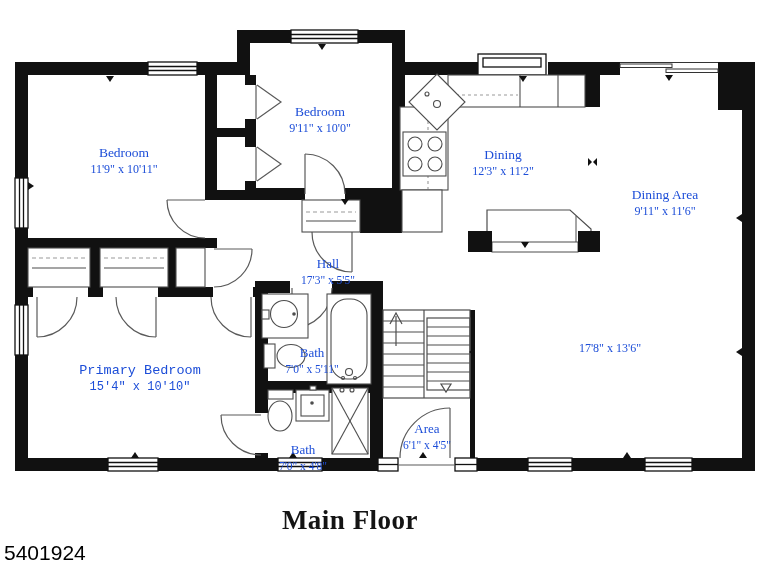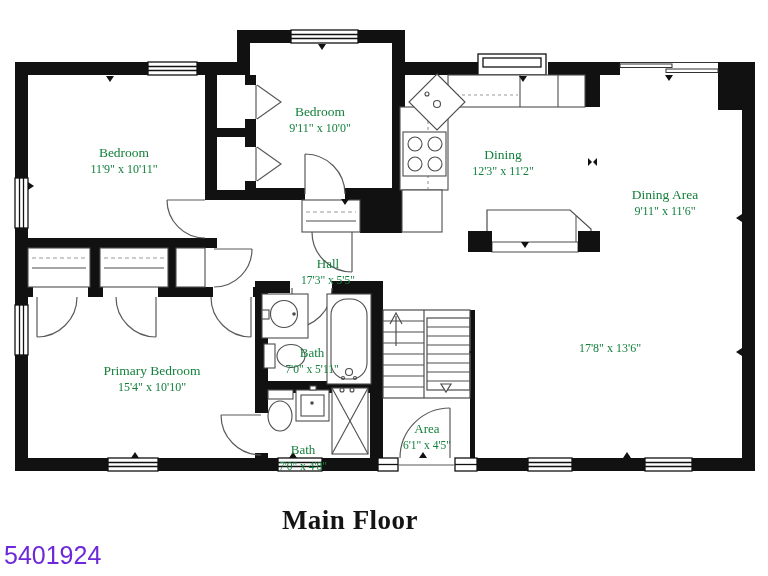--- a/index.html
+++ b/index.html
@@ -1,27 +1,27 @@
 <!DOCTYPE html>
 <html><head>
 <meta charset="utf-8">
 <style>
   html,body{margin:0;padding:0;background:#fff;}
   #page{position:relative;width:768px;height:576px;background:#ffffff;overflow:hidden;
         font-family:"Liberation Serif",serif;}
   svg{position:absolute;left:0;top:0;}
-  .label{position:absolute;text-align:center;color:#15803d;line-height:1.3;}
+  .label{position:absolute;text-align:center;color:#1d4ed8;line-height:1.3;}
   .label .rname{font-size:13.5px;display:block;}
   .label .rdims{font-size:12px;display:block;}
   .sm .rname{font-size:13px;margin-top:23px;}
   .sm .rdims{font-size:11.5px;}
   #floor-title{position:absolute;left:0;top:505px;width:700px;text-align:center;
         font-size:27px;font-weight:600;letter-spacing:0.5px;color:#141414;}
   #photo-id{position:absolute;left:4px;top:541px;font-family:"Liberation Sans",sans-serif;
-        font-size:25px;color:#6d28d9;}
+        font-size:21px;color:#000000;}
 </style>
 </head>
 <body>
 
 <div id="page">
 
 <svg width="768" height="576" viewBox="0 0 768 576">
 
   <g fill="#111">
     <rect x="15" y="62" width="133" height="13"></rect>
@@ -338,21 +338,21 @@
     <span class="rdims">9'11" x 11'6"</span>
   </div>
   <div class="label sm" style="left:278px;top:233px;width:100px;">
     <span class="rname">Hall</span>
     <span class="rdims">17'3" x 5'5"</span>
   </div>
   <div class="label sm" style="left:262px;top:322px;width:100px;">
     <span class="rname">Bath</span>
     <span class="rdims">7'0" x 5'11"</span>
   </div>
-  <div class="label" style="left:72px;top:362px;width:160px;">
+  <div class="label" style="left:60px;top:362px;width:160px;font-family:Liberation Mono, monospace;">
     <span class="rname">Primary Bedroom</span>
     <span class="rdims">15'4" x 10'10"</span>
   </div>
   <div class="label sm" style="left:253px;top:419px;width:100px;">
     <span class="rname">Bath</span>
     <span class="rdims">7'0" x 4'8"</span>
   </div>
   <div class="label sm" style="left:377px;top:398px;width:100px;">
     <span class="rname">Area</span>
     <span class="rdims">6'1" x 4'5"</span>

